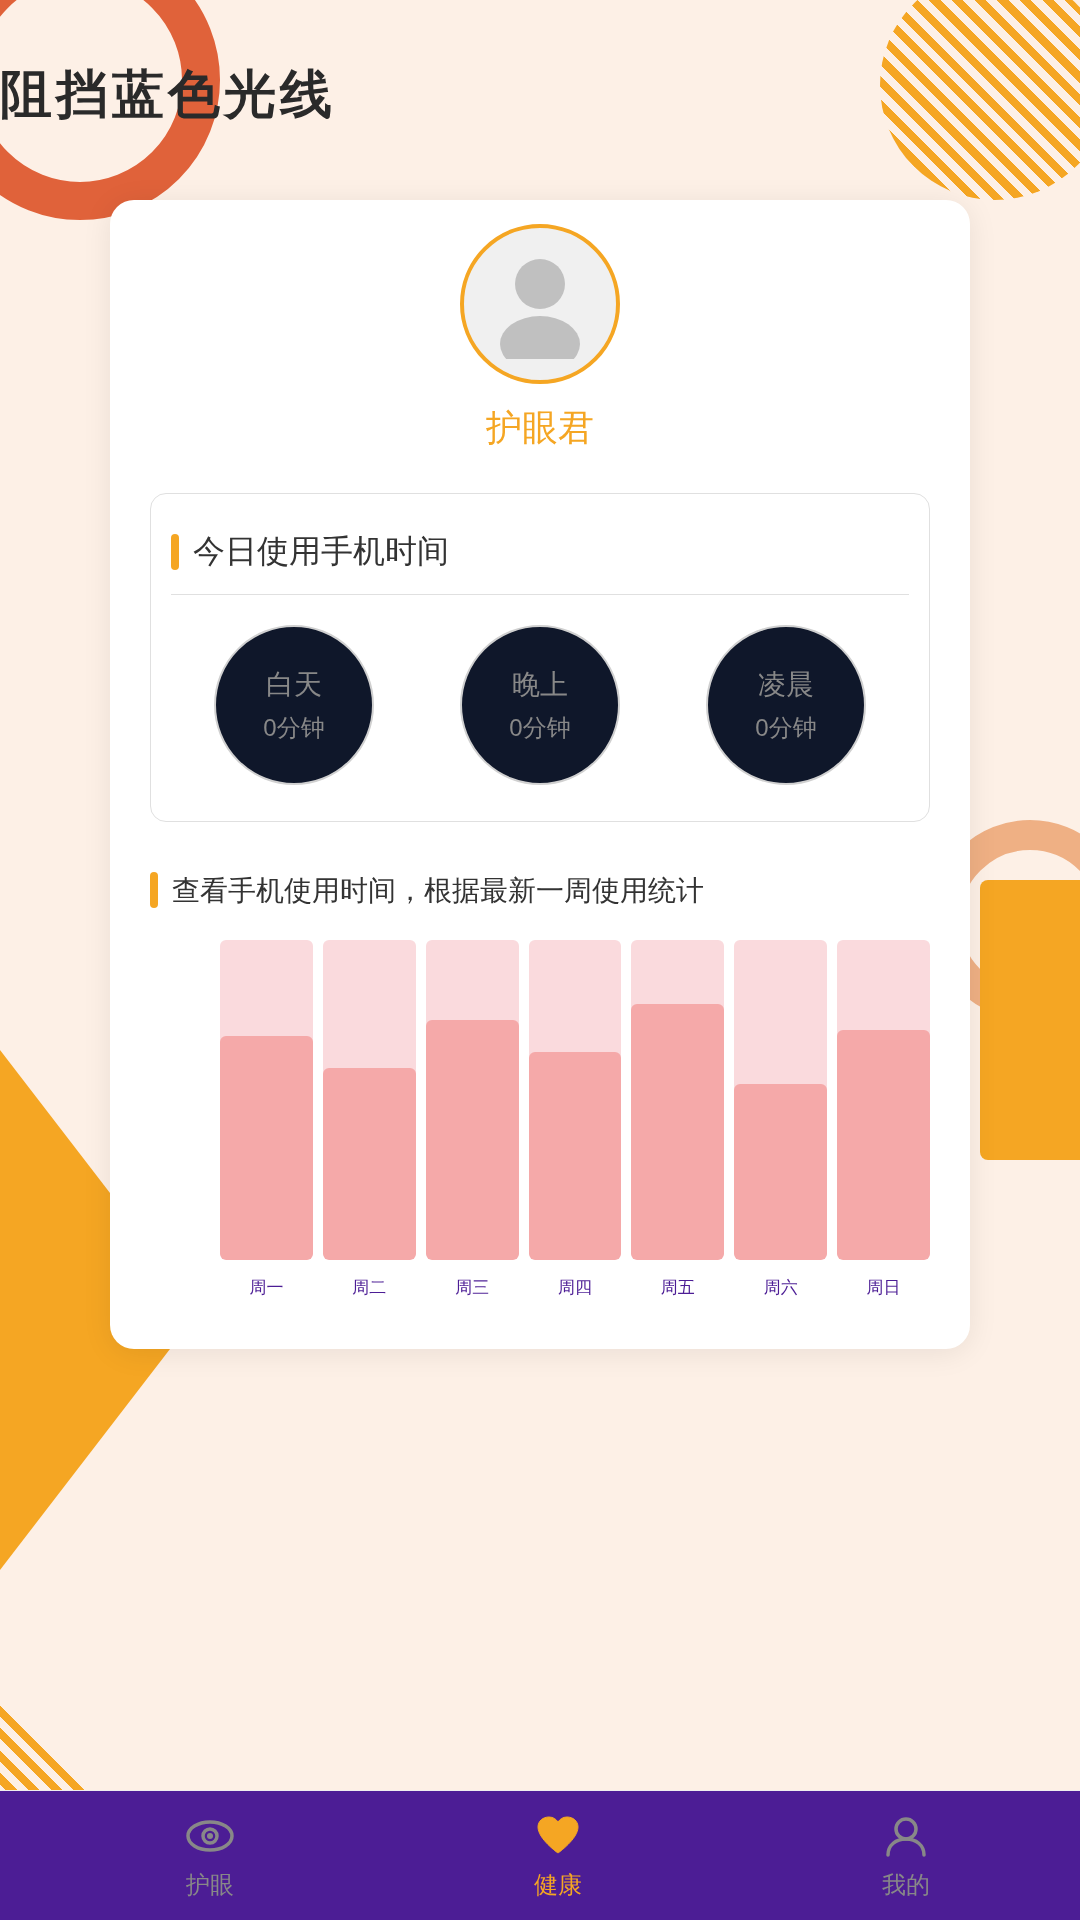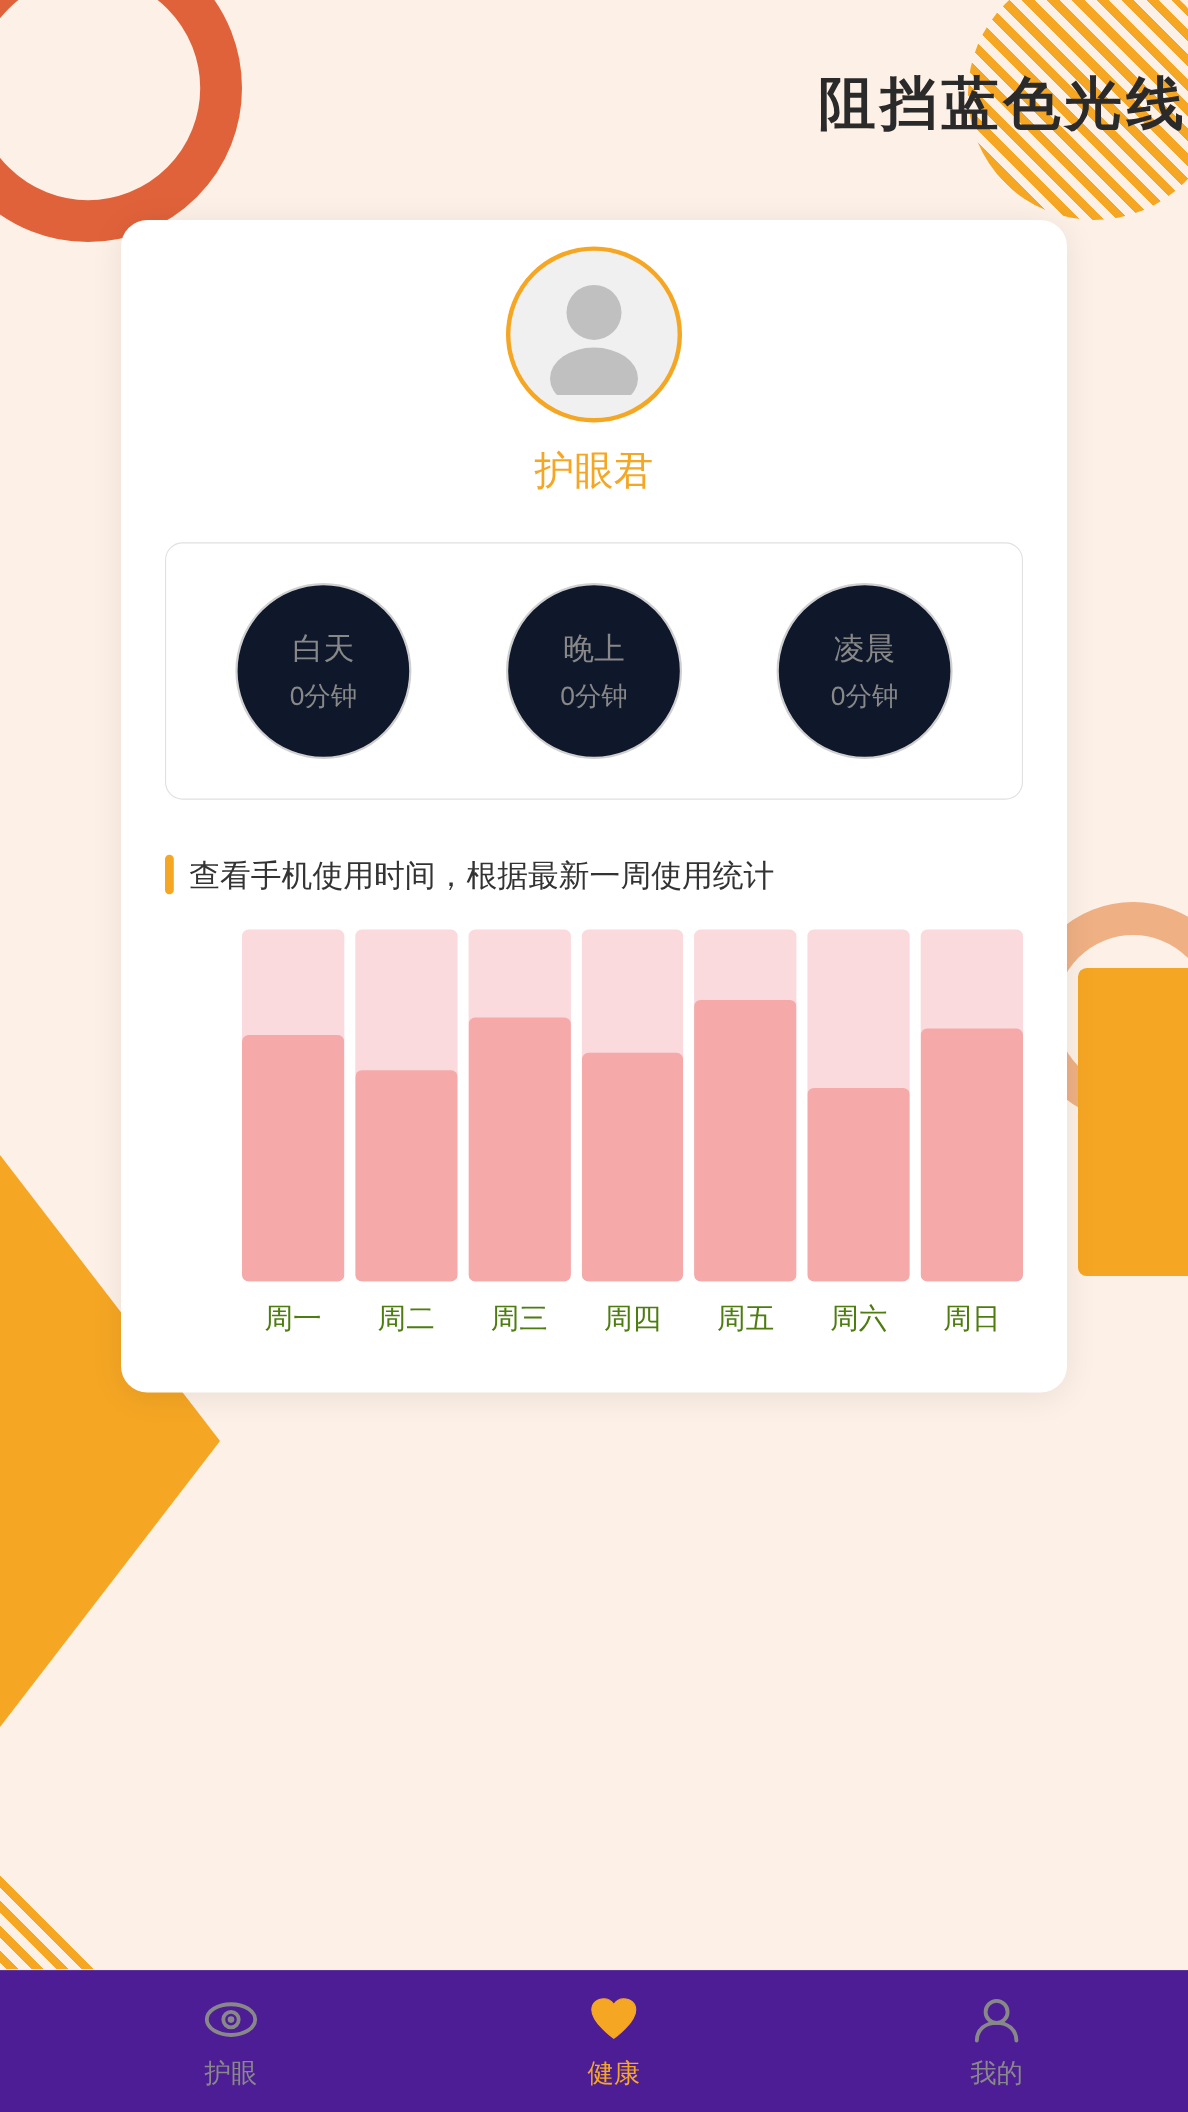--- a/index.html
+++ b/index.html
@@ -84,21 +84,21 @@
       background: #f5a623;
       border-radius: 8px 0 0 8px;
     }
 
     
     .page-title {
       position: absolute;
       top: 60px;
       left: 0;
       right: 0;
-      text-align: right;
+      text-align: left;
       font-size: 52px;
       font-weight: 700;
       color: #2a2a2a;
       letter-spacing: 4px;
     }
 
     
     .main-card {
       position: absolute;
       top: 200px;
@@ -245,22 +245,22 @@
     }
     .chart-x-labels {
       margin-left: 70px;
       display: flex;
       gap: 10px;
       margin-top: 16px;
     }
     .chart-x-label {
       flex: 1;
       text-align: center;
-      font-size: 26px;
-      color: #4d7c0f;
+      font-size: 17px;
+      color: #4c1d95;
     }
 
     
     .bottom-nav {
       position: absolute;
       bottom: 0;
       left: 0;
       right: 0;
       height: 130px;
       background: #4c1d95;
@@ -309,20 +309,24 @@
         <svg viewBox="0 0 100 110" xmlns="http://www.w3.org/2000/svg">
           <circle cx="50" cy="35" r="25" fill="#c0c0c0"></circle>
           <ellipse cx="50" cy="95" rx="40" ry="28" fill="#c0c0c0"></ellipse>
         </svg>
       </div>
     </div>
     <span class="username">护眼君</span>
   </div>
 
   <div class="usage-box">
+    <div class="usage-title-row">
+      <div class="section-bar"></div>
+      <span class="section-label" style="margin-bottom: 0px;">今日使用手机时间</span>
+    </div>
     <div class="usage-circles">
       <div class="usage-circle">
         <span class="usage-circle-label">白天</span>
         <span class="usage-circle-value">0分钟</span>
       </div>
       <div class="usage-circle">
         <span class="usage-circle-label">晚上</span>
         <span class="usage-circle-value">0分钟</span>
       </div>
       <div class="usage-circle">

